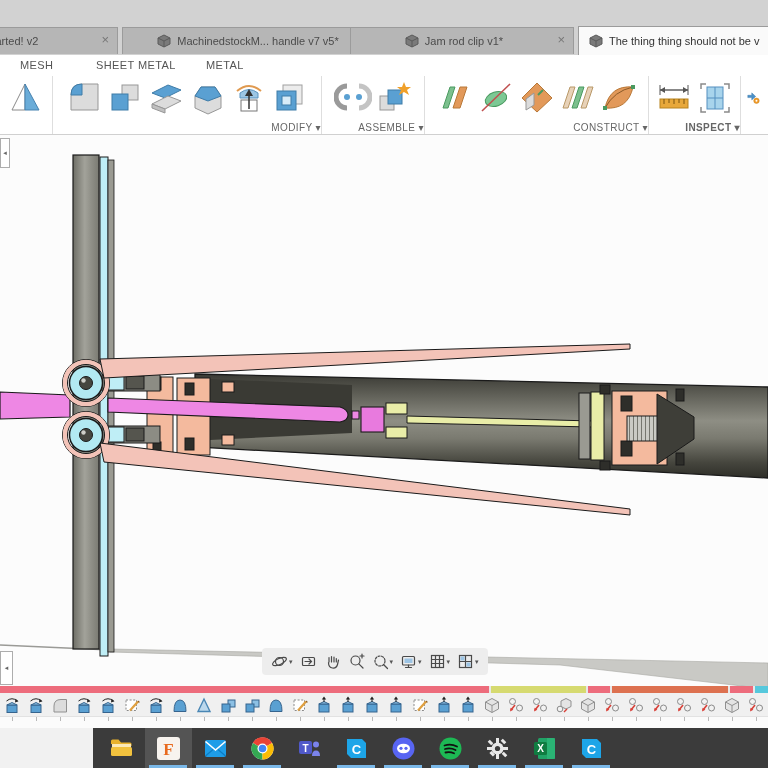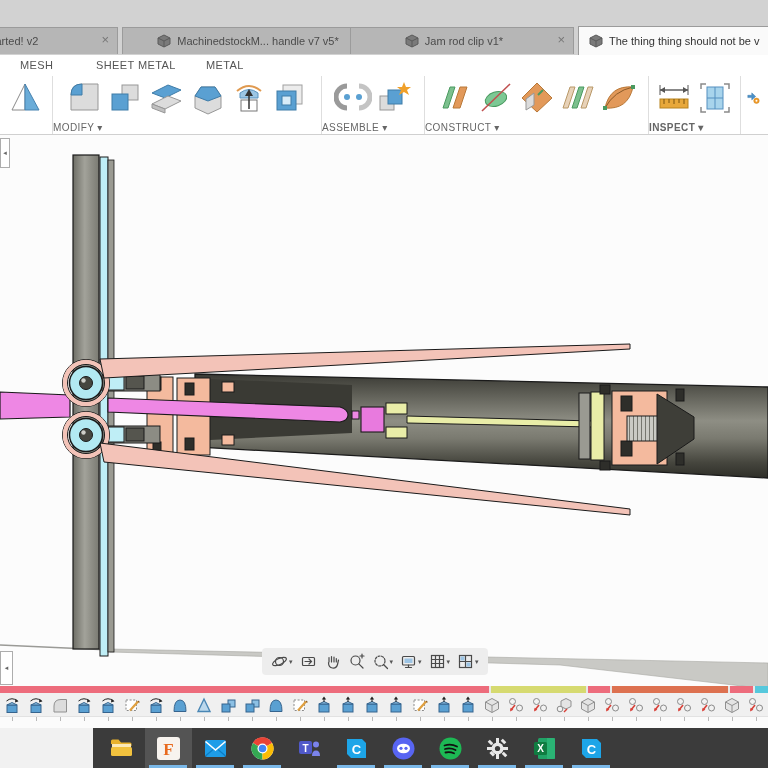--- a/index.html
+++ b/index.html
@@ -19,21 +19,21 @@
   
   #menubar{position:absolute;left:0;top:55px;width:768px;height:21px;background:#fff;}
   .menu-tab{position:absolute;top:4px;font-size:11px;color:#555;letter-spacing:.4px;}
   
   #ribbon{position:absolute;left:0;top:76px;width:768px;height:59px;background:#fff;
     border-bottom:1px solid #d0d0d0;box-sizing:border-box;}
   .rgroup{position:absolute;top:0;height:58px;border-right:1px solid #dedede;box-sizing:border-box;}
   .rgroup.last{border-right:none;}
   .ricons{display:flex;gap:3px;padding:2px 6px 0 6px;justify-content:center;}
   .ricon{width:38px;height:40px;display:flex;align-items:center;justify-content:center;overflow:hidden;}
-  .rlabel{position:absolute;bottom:1px;left:0;width:100%;text-align:left;
+  .rlabel{position:absolute;bottom:1px;left:0;width:100%;text-align:right;
     font-size:10px;color:#666;letter-spacing:.4px;}
   
   #canvas{position:absolute;left:0;top:135px;width:768px;height:551px;background:#fcfcfc;overflow:hidden;}
   .edge-toggle{position:absolute;background:#fff;border:1px solid #adadad;box-sizing:border-box;
     font-size:7px;color:#666;display:flex;align-items:center;justify-content:center;}
   
   #navbar{position:absolute;left:262px;top:513px;height:27px;background:#ededed;
     border-radius:4px;display:flex;align-items:center;padding:0 7px;gap:3px;z-index:5;}
   .nav-item{display:flex;align-items:center;gap:1px;padding:0 2px;}
   .nav-caret{font-size:7px;color:#555;}

